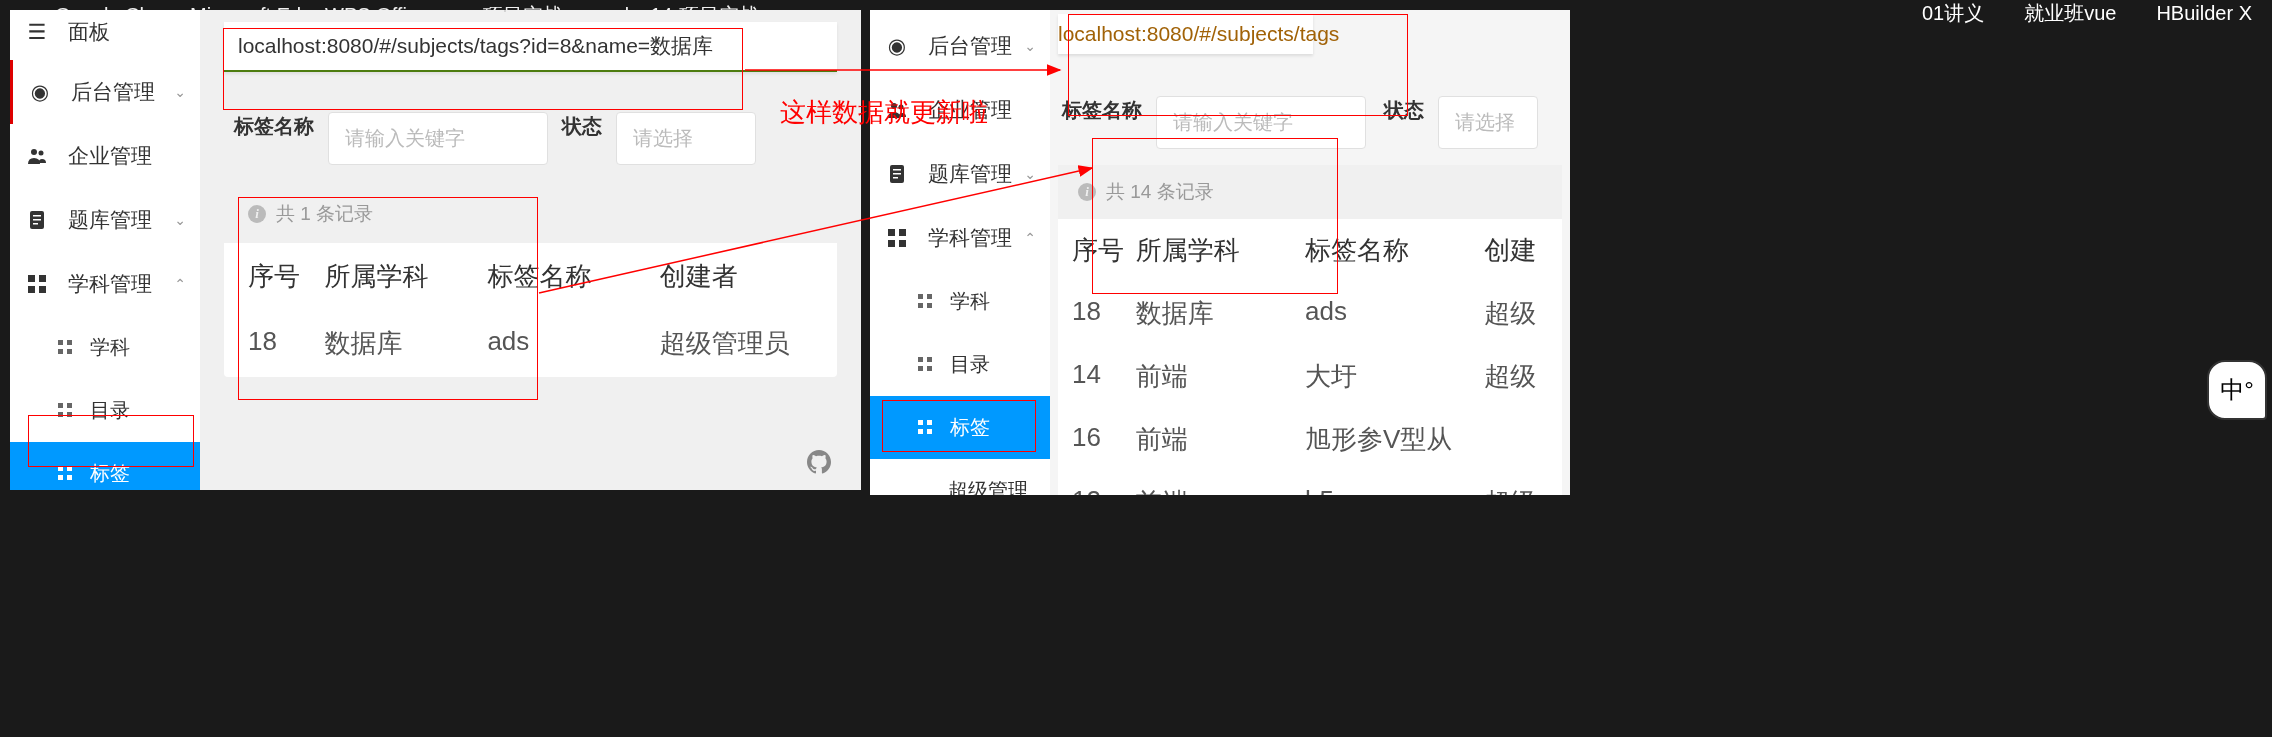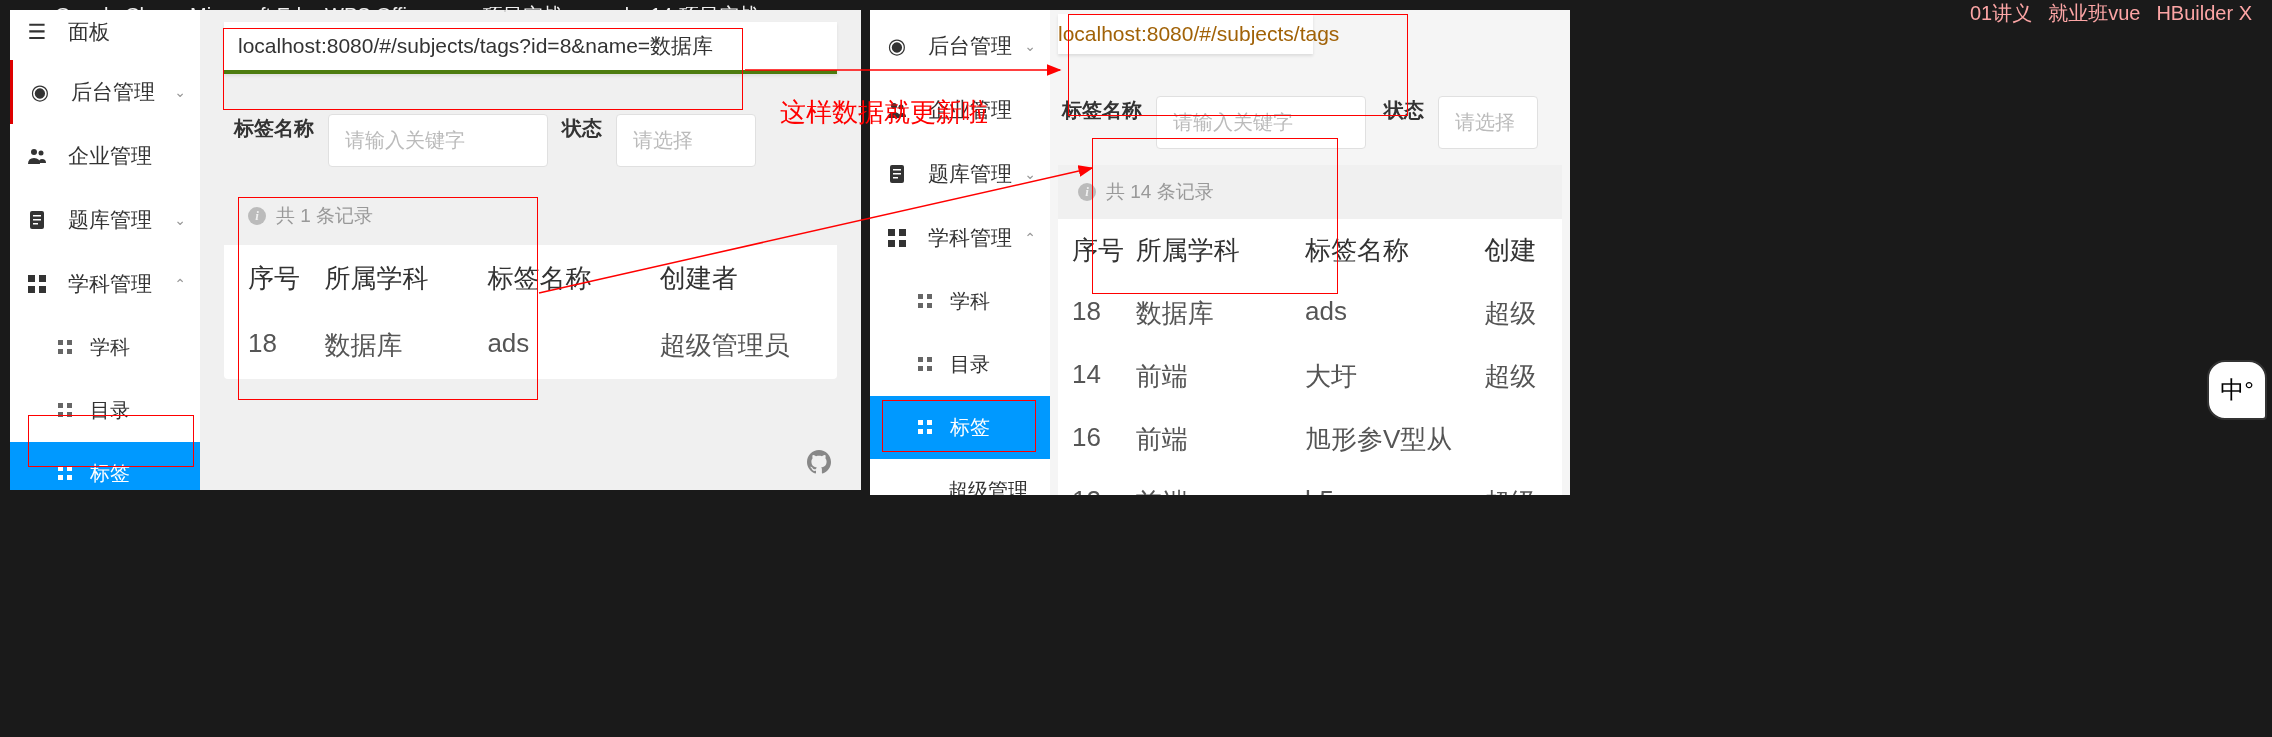--- a/index.html
+++ b/index.html
@@ -17,25 +17,25 @@
       color: #f0f0f0;
       font-size: 20px;
       display: flex;
       align-items: center;
       padding-left: 55px;
       gap: 55px;
     }
     .desktop-icons-right {
       position: absolute;
       top: 0; right: 20px;
-      color: #fca5a5;
+      color: #ffffff;
       font-size: 20px;
       display: flex;
       align-items: center;
-      gap: 16px;
+      gap: 40px;
     }
     .desktop-icons span, .desktop-icons-right span {
       white-space: nowrap;
       text-align: center;
     }
     .panel {
       position: absolute;
       background: #f5f5f5;
       overflow: hidden;
     }
@@ -58,21 +58,21 @@
     .menu-item.active { background: #0099ff; color: #fff; }
     .menu-item .sub-icon { width: 16px; height: 16px; margin-right: 16px; display: inline-flex; }
     
     .content { 
       position: absolute; left: 190px; right: 0; top: 0; bottom: 0; 
       background: #f0f0f0; padding: 12px 24px;
     }
     
     .url-box {
       background: #fff; padding: 10px 14px; font-size: 21px; color: #333;
-      margin-bottom: 2px; border-bottom: 4px solid #4d7c0f;
+      margin-bottom: 2px; border-bottom: 2px solid #4d7c0f;
       box-shadow: 0 2px 3px rgba(0,0,0,0.08);
     }
     .breadcrumb {
       background: #fff; padding: 16px 14px; font-size: 21px; color: #555;
       margin-bottom: 20px;
     }
     .breadcrumb-sep { color: #aaa; margin: 0 8px; font-size: 16px; }
     
     .filter-row {
       display: flex; align-items: center; gap: 14px; margin: 16px 0;

